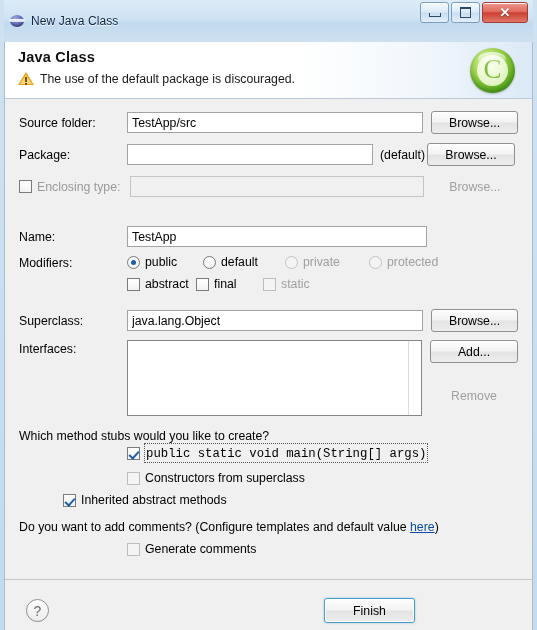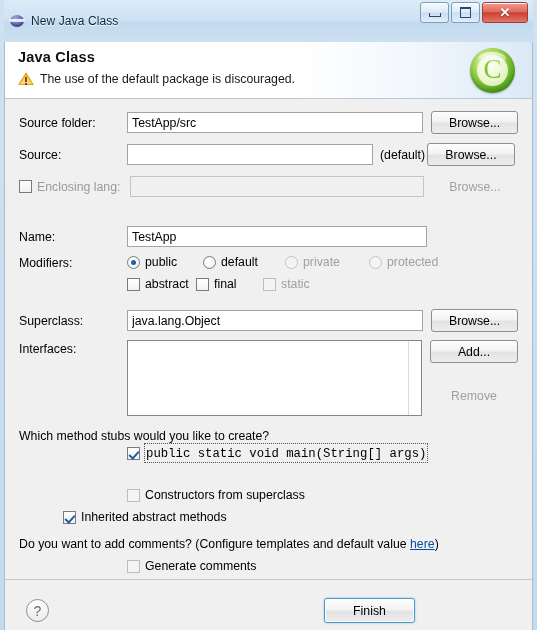--- a/index.html
+++ b/index.html
@@ -370,29 +370,29 @@
 
     <div class="body">
 
       <div class="row" style="margin-top:12px;">
         <span class="lbl">Source folder:</span>
         <input class="txt" style="width: 300px;" value="TestApp/src">
         <button class="btn" style="margin-left:8px;">Browse...</button>
       </div>
 
       <div class="row" style="margin-top:9px;">
-        <span class="lbl">Source:</span>
+        <span class="lbl">Package:</span>
         <input class="txt" style="width: 246px;" value="">
         <span style="font-size:12.3px;margin-left:7px;width:47px;">(default)</span>
         <button class="btn">Browse...</button>
       </div>
 
       <div class="row" style="margin-top:9px;">
         <span class="ckbox"></span>
-        <span class="lbl dis" style="width:93px;margin-left:5px;">Enclosing lang:</span>
+        <span class="lbl dis" style="width:93px;margin-left:5px;">Enclosing type:</span>
         <input class="txt" style="width: 300px;" disabled="" value="">
         <button class="btn dis" style="margin-left:8px;">Browse...</button>
       </div>
 
       <div class="row" style="margin-top:28px;">
         <span class="lbl">Name:</span>
         <input class="txt" style="width: 300px;" value="TestApp">
       </div>
 
       <div class="row" style="margin-top:8px;align-items:flex-start;">
@@ -453,21 +453,21 @@
       <div style="margin-top:13px;">
         <div class="section-q">Which method stubs would you like to create?</div>
 
         <div class="opt" style="margin-left:108px;font-family:Liberation Mono, monospace;">
           <span class="ckbox checked"></span>
           <span class="focusbox">
             <span class="opt-lbl" style="margin-left:0;">public static void main(String[] args)</span>
           </span>
         </div>
 
-        <div class="opt" style="margin-top:25px;margin-left:108px;">
+        <div class="opt" style="margin-top:8px;margin-left:108px;">
           <span class="ckbox dis"></span>
           <span class="opt-lbl">Constructors from superclass</span>
         </div>
 
         <div class="opt" style="margin-top:8px;margin-left:44px;">
           <span class="ckbox checked"></span>
           <span class="opt-lbl">Inherited abstract methods</span>
         </div>
       </div>
 

